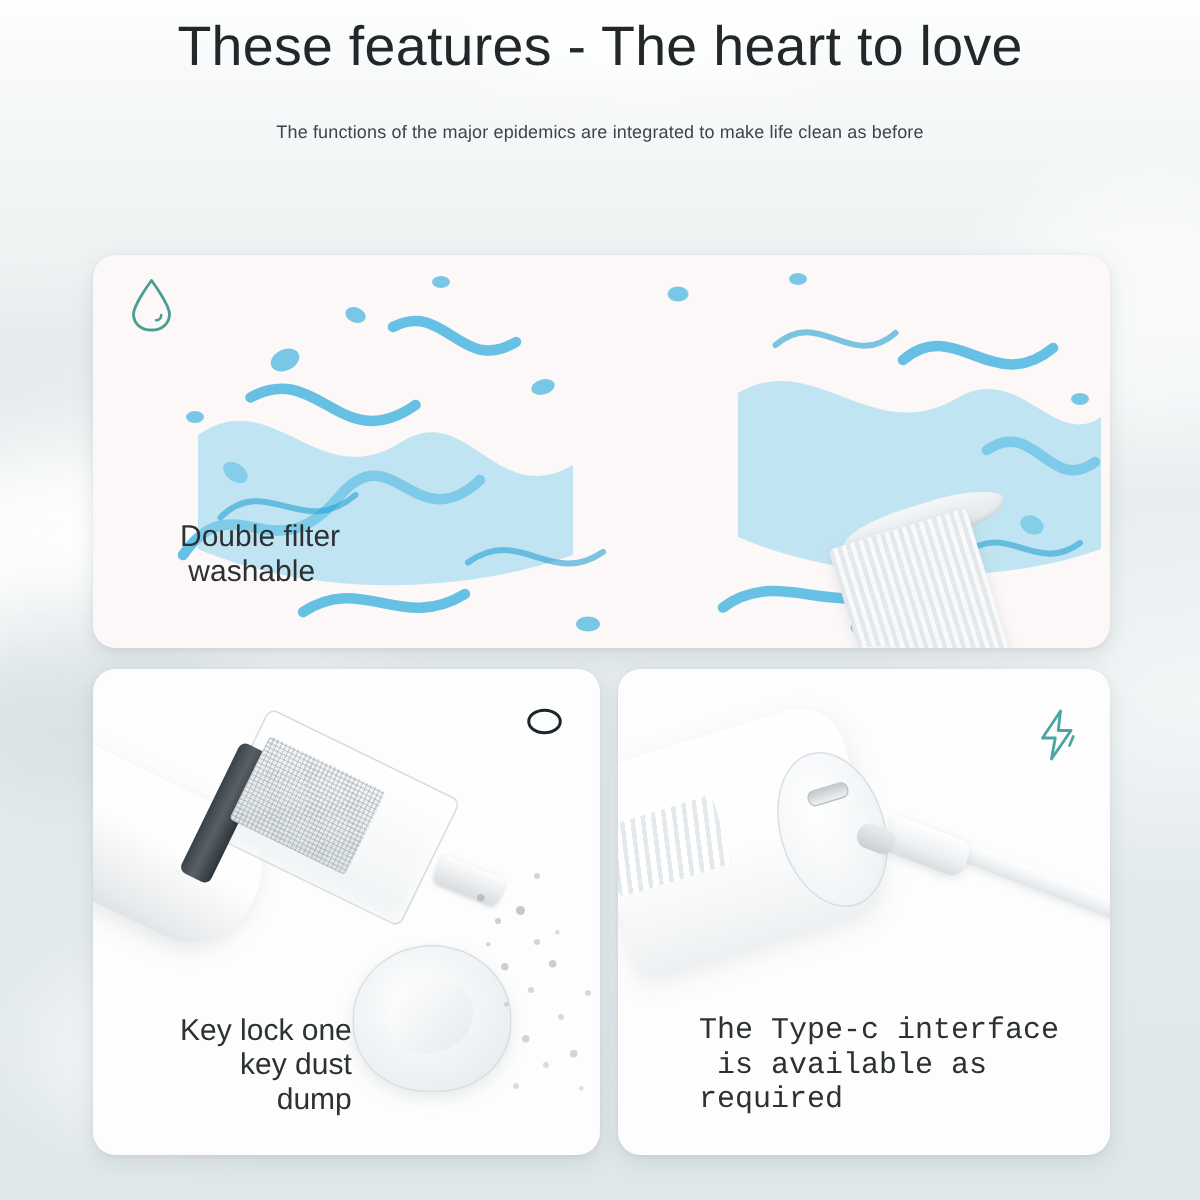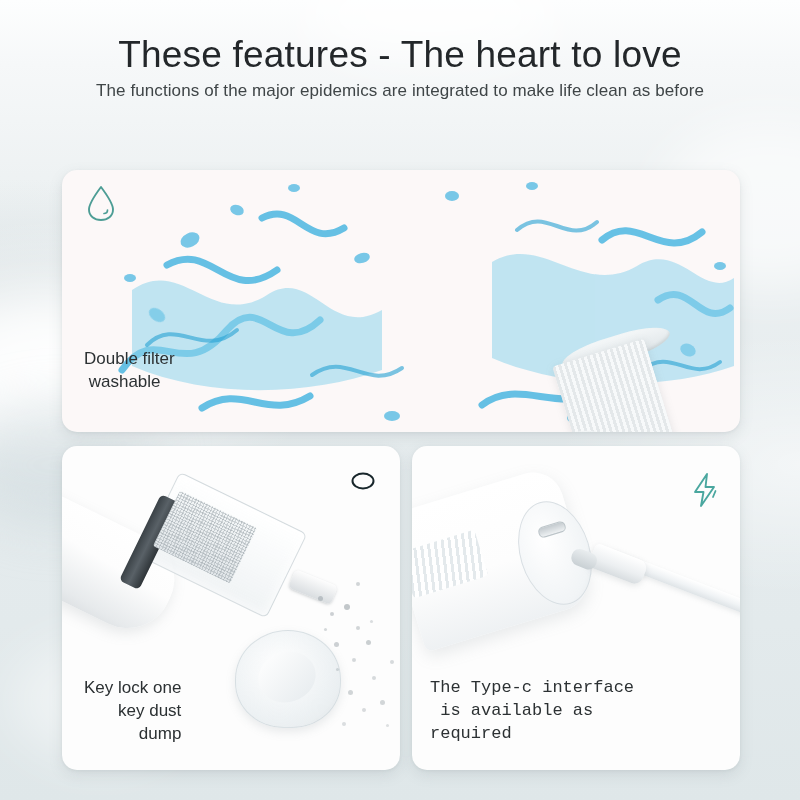--- a/index.html
+++ b/index.html
@@ -22,41 +22,40 @@
   .b2{left:-40px;top:405px;width:200px;height:120px;background:rgba(198,210,214,.45);}
   .b3{left:660px;top:120px;width:220px;height:170px;background:rgba(255,255,255,.6);}
   .b4{left:10px;top:640px;width:180px;height:120px;background:rgba(255,255,255,.45);}
   .b5{left:300px;top:-30px;width:260px;height:90px;background:rgba(255,255,255,.7);}
 
   
   .title{
     position:absolute;left:0;right:0;top:10px;text-align:center;
     font-size:37px;font-weight:300;color:#23272a;letter-spacing:.2px;
     white-space:nowrap;
-    margin-top:24px;
   }
   .subtitle{
     position:absolute;left:0;right:0;top:81px;text-align:center;
-    font-size:17px;font-weight:400;color:#3e4purple;color:#3f4547;letter-spacing:.1px;
+    font-size:12px;font-weight:400;color:#3e4purple;color:#3f4547;letter-spacing:.1px;
     white-space:nowrap;
   }
 
   
   .card{
     position:absolute;border-radius:15px;overflow:hidden;
     background:#fbf8f7;
     box-shadow:0 5px 14px rgba(110,125,130,.16), 0 1px 3px rgba(110,125,130,.10);
   }
   #card-filter{left:62px;top:170px;width:678px;height:262px;background:#fcf8f8;}
   #card-dump  {left:62px;top:446px;width:338px;height:324px;background:#fdfdfd;}
   #card-typec {left:412px;top:446px;width:328px;height:324px;background:#fdfdfd;}
 
   .card-caption{
-    position:absolute;z-index:6;color:#2c3133;font-size:17px;line-height:23px;
-    font-weight:400;white-space:pre;
+    position:absolute;z-index:6;color:#2c3133;font-size:20px;line-height:23px;
+    font-weight:400;white-space:pre;margin-left:36px;
   }
   #cap-filter{left:84px;top:347px;}
   #cap-dump  {left:84px;top:676px;text-align:right;}
   #cap-typec {left:430px;top:676px;font-family:Liberation Mono, monospace;}
 
   .card-icon{position:absolute;z-index:6;}
   #icon-drop {left:86px;top:184px;}
   #icon-ring {left:350px;top:470px;}
   #icon-bolt {left:690px;top:472px;}
 

